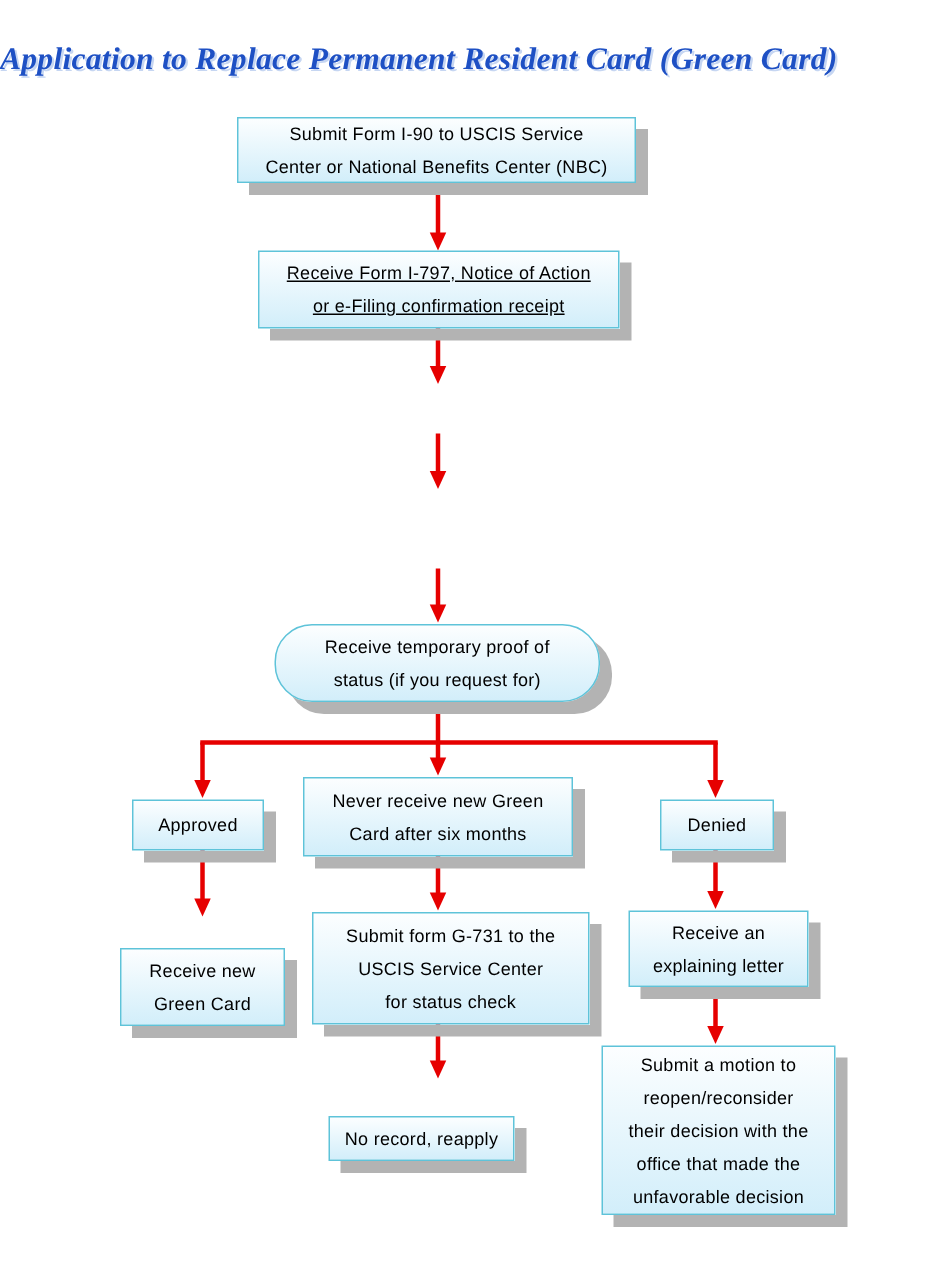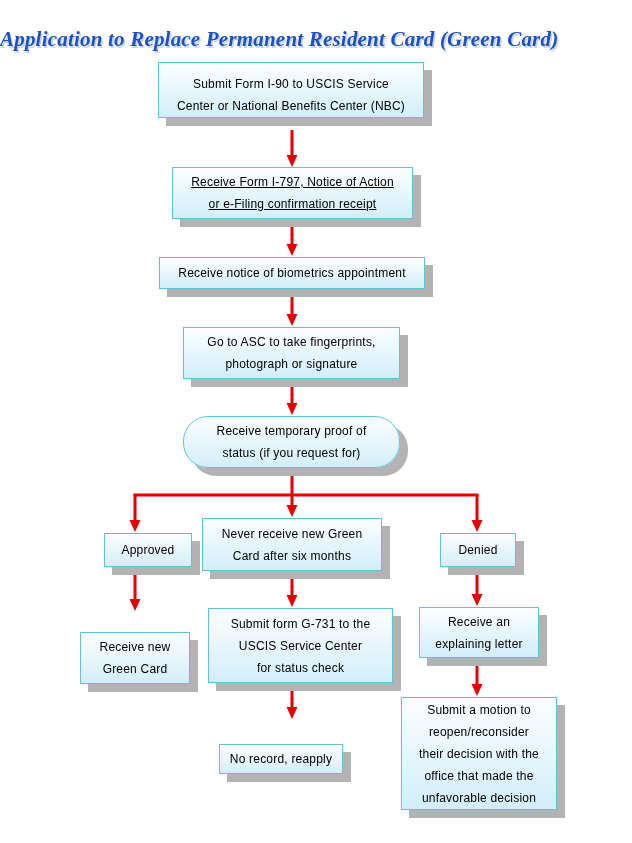--- a/index.html
+++ b/index.html
@@ -35,27 +35,27 @@
       var(--node-fill-top, #fcfeff),
       var(--node-fill-bottom, #d2eefa));
     box-shadow: 8px 8px 0 var(--node-shadow, #b3b3b3);
     color: var(--node-text, #000000);
     font-size: 12px;
     line-height: 22px;
     letter-spacing: 0.2px;
     white-space: pre-line;
   }
   
-  .n-submit    { left: 158px; top:  62px; width: 266px; height:  56px; align-items: flex-end; }
+  .n-submit    { left: 158px; top:  78px; width: 266px; height:  44px; }
   .n-i797      { left: 172px; top: 167px; width: 241px; height:  52px; text-decoration: underline; }
   .n-biometrics{ left: 159px; top: 257px; width: 266px; height:  32px; }
   .n-asc       { left: 183px; top: 327px; width: 217px; height:  52px; }
   .n-temp      { left: 183px; top: 416px; width: 217px; height:  52px; border-radius: 25px; }
   
-  .n-approved  { left:  104px; top: 533px; width:  88px; height:  34px; }
+  .n-approved  { left:  88px; top: 533px; width:  88px; height:  34px; }
   .n-never     { left: 202px; top: 518px; width: 180px; height:  53px; }
   .n-denied    { left: 440px; top: 533px; width:  76px; height:  34px; }
   
   .n-newcard   { left:  80px; top: 612px; width: 110px; height:  52px; margin-top: 20px; }
   .n-g731      { left: 208px; top: 608px; width: 185px; height:  75px; }
   .n-explain   { left: 419px; top: 607px; width: 120px; height:  51px; }
   .n-norecord  { left: 219px; top: 744px; width: 124px; height:  30px; }
   .n-motion    { left: 401px; top: 697px; width: 156px; height: 113px; }
 
   .connectors {
@@ -127,27 +127,20 @@
   </svg>
 
   <div class="node n-submit">
     <span>Submit Form I-90 to USCIS Service
 Center or National Benefits Center (NBC)</span>
   </div>
   <div class="node n-i797">
     <span>Receive Form I-797, Notice of Action
 or e-Filing confirmation receipt</span>
   </div>
-  <div class="node n-biometrics">
-    <span>Receive notice of biometrics appointment</span>
-  </div>
-  <div class="node n-asc">
-    <span>Go to ASC to take fingerprints,
-photograph or signature</span>
-  </div>
   <div class="node n-temp">
     <span>Receive temporary proof of
 status (if you request for)</span>
   </div>
   <div class="node n-approved">
     <span>Approved</span>
   </div>
   <div class="node n-never">
     <span>Never receive new Green
 Card after six months</span>

